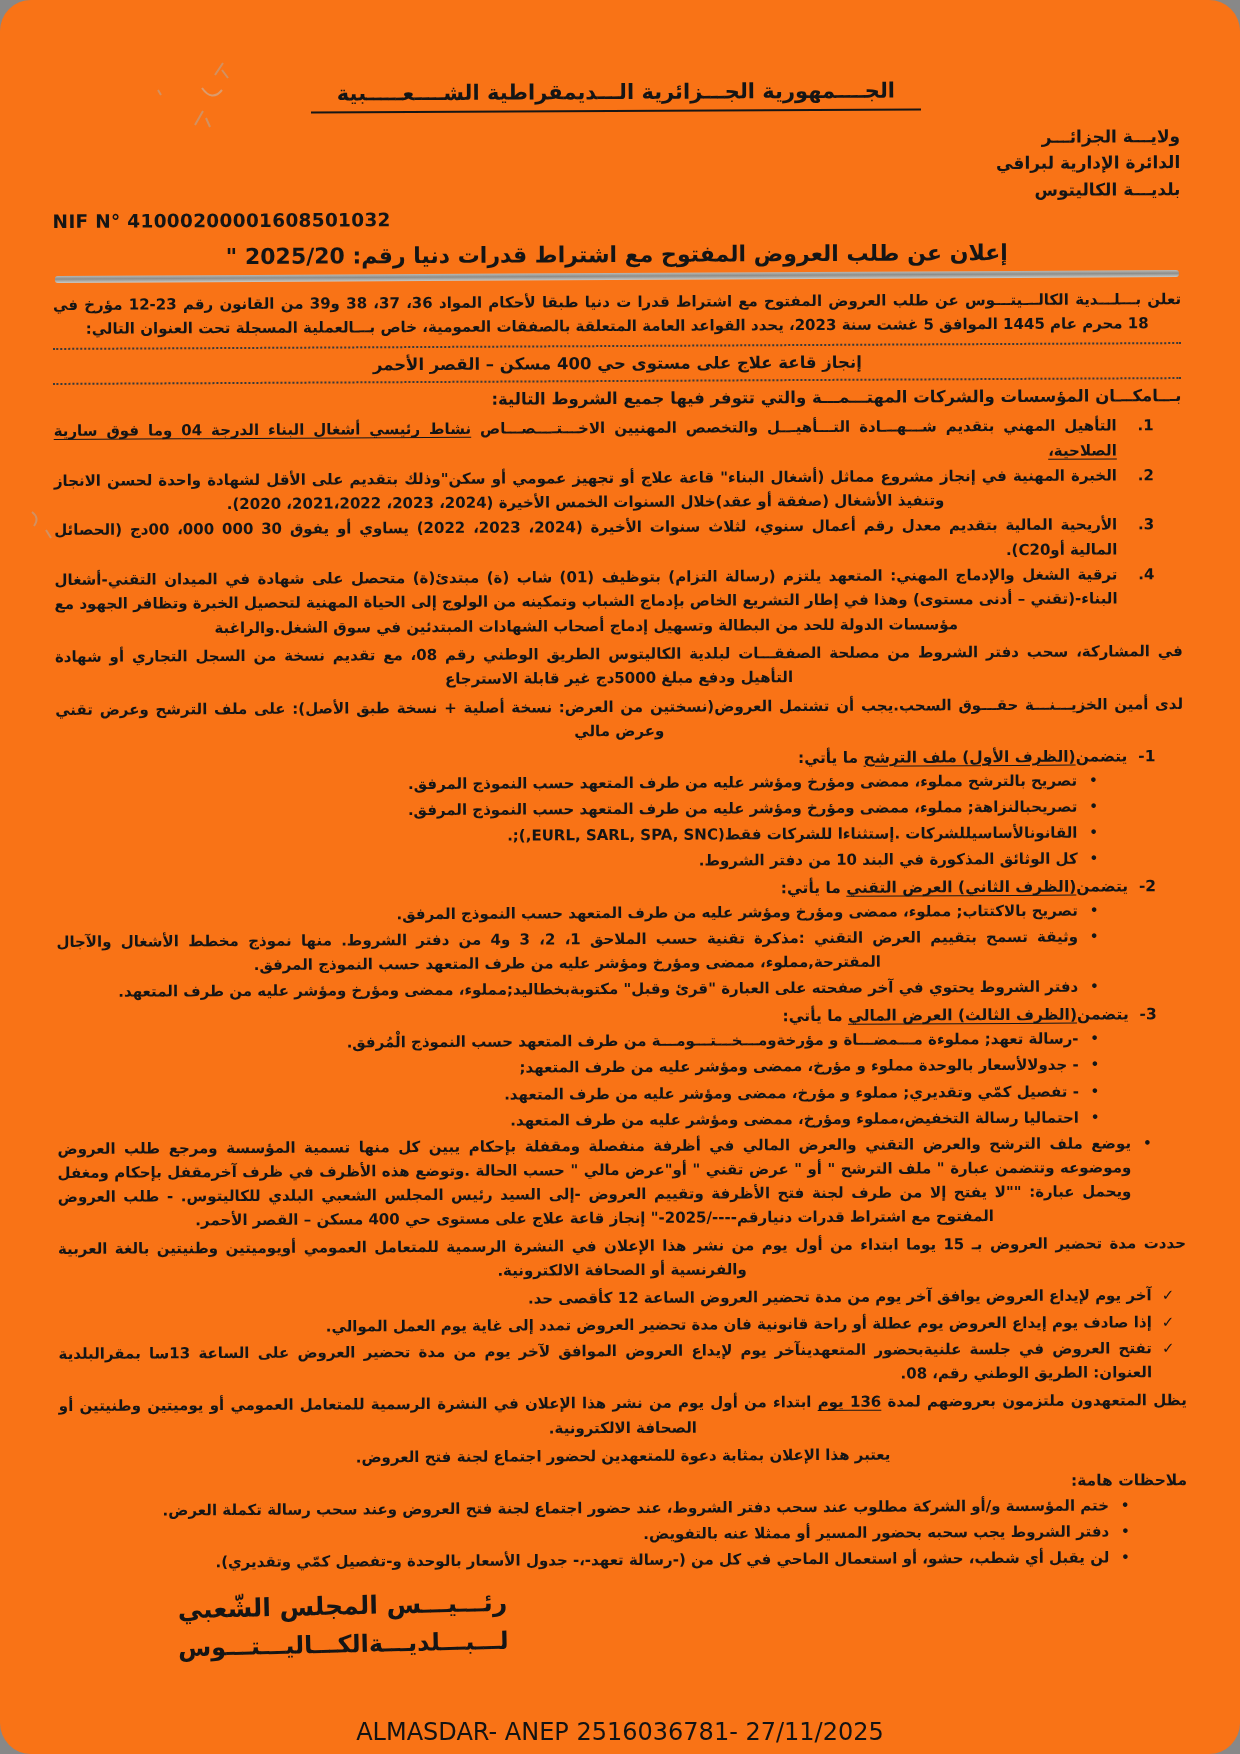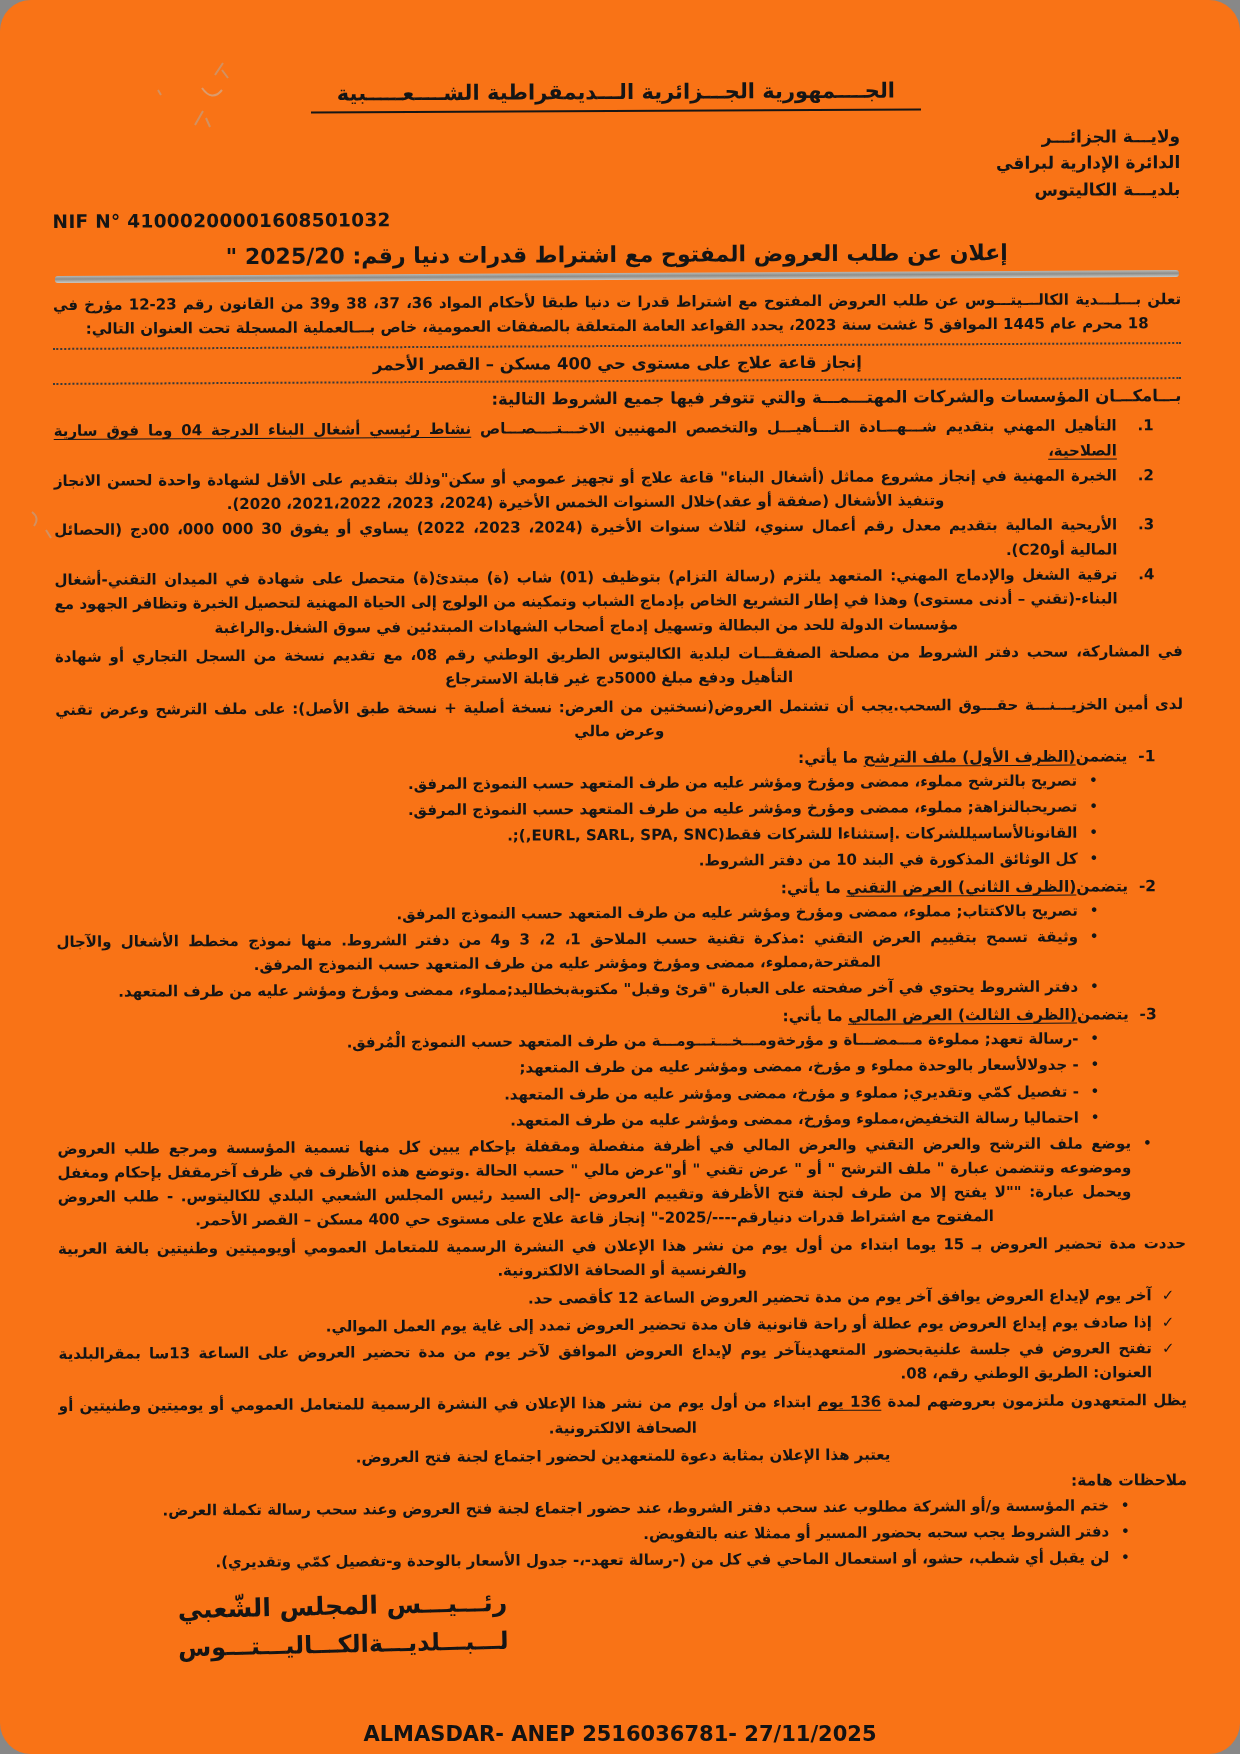--- a/index.html
+++ b/index.html
@@ -50,21 +50,21 @@
   .check .tick{flex:0 0 auto;font-size:15px;}
   .check .txt{flex:1;text-align:justify;text-align-last:right;}
   .u{text-decoration:underline;text-underline-offset:3px;}
   .notes-title{font-size:15.5px;font-weight:700;text-align:right;margin:6px 0 4px;}
   
   .signature{width:430px;margin:14px 630px 0 0;text-align:center;font-weight:700;
              font-size:25px;line-height:1.55;transform:rotate(-1deg);}
   .signature .l2{font-size:24px;}
   
   .footer{position:absolute;bottom:8px;left:0;width:100%;text-align:center;
-          font-size:21px;font-weight:700;color:#131313;direction:ltr;
+          font-size:24px;font-weight:400;color:#131313;direction:ltr;
           font-family:"DejaVu Sans",sans-serif;}
   
   .mark{position:absolute;pointer-events:none;opacity:.55;}
 </style>
 </head>
 <body>
 
 <div class="doc">
 
   <svg class="mark" style="left:140px;top:50px;" width="120" height="90" viewBox="0 0 120 90">

